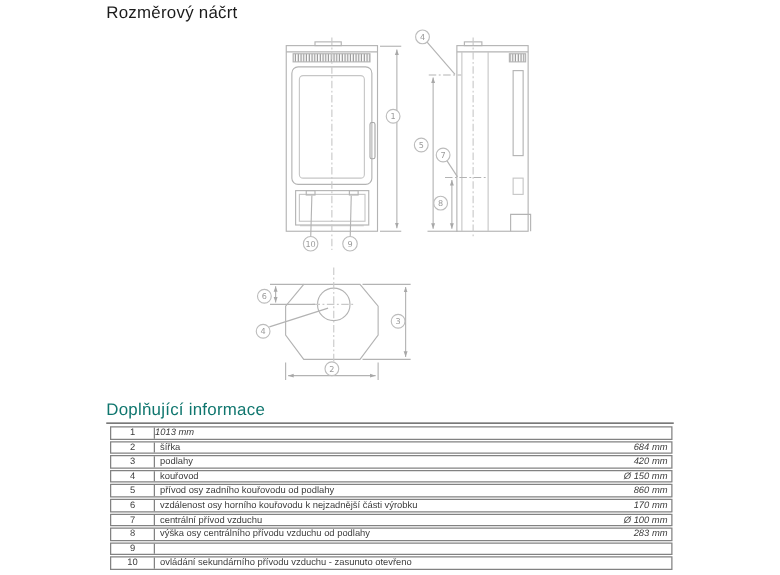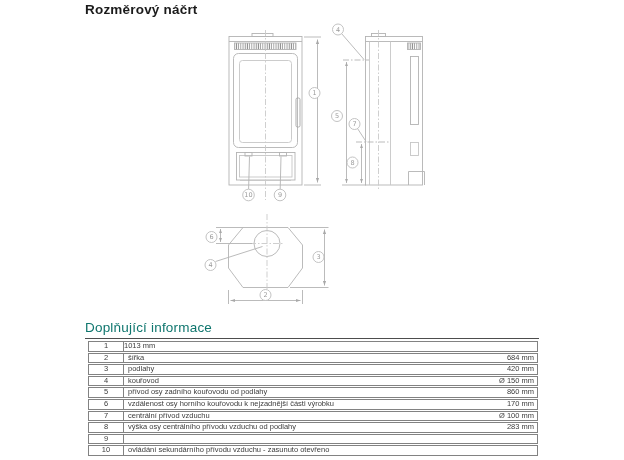--- a/index.html
+++ b/index.html
@@ -1,34 +1,34 @@
 <!DOCTYPE html>
 <html><head>
 <meta charset="utf-8">
 <style>
   html,body { margin:0; padding:0; background:#ffffff; }
   body { width:624px; height:460px; font-family:"Liberation Sans", sans-serif; }
   .page { position:relative; width:624px; height:460px; background:#fff; overflow:hidden; }
 
   .title { position:absolute; left:85px; top:2px; margin:0; font-size:13.5px;
-           font-weight:bold; color:#1b1b1b; letter-spacing:0.2px; }
+           font-weight:normal; color:#1b1b1b; letter-spacing:0.2px; }
   .info-heading { position:absolute; left:85px; top:320px; margin:0; font-size:13.5px;
            font-weight:normal; color:#0f766e; letter-spacing:0.2px; }
   .heading-rule { position:absolute; left:85px; top:338px; width:454px; height:0;
            border-top:1px solid #4d4d4d; }
 
   .diagram { position:absolute; left:0; top:0; width:624px; height:320px; }
 
   .info-table { position:absolute; left:88px; top:341px; width:450px; }
   .trow { display:flex; box-sizing:border-box; height:10.6px; margin-bottom:1px;
           border:1px solid #828282; background:#fff;
           font-size:7.5px; line-height:8.6px; color:#3c3c3c; }
   .tnum   { width:34px; border-right:1px solid #828282; text-align:center; }
   .tlabel { flex:1; padding-left:4px; white-space:nowrap; overflow:hidden; }
-  .tvalue { padding-right:3px; text-align:center; white-space:nowrap; }
+  .tvalue { padding-right:3px; text-align:center; white-space:nowrap;font-style:italic; }
 
   svg line, svg rect, svg path, svg polygon, svg circle { vector-effect:none; }
   .callout text { font-family:"DejaVu Sans", sans-serif; font-size:6.5px; fill:#9b9b9b; text-anchor:middle; }
 </style>
 </head>
 <body>
 
 <div class="page">
 
   <h1 class="title">Rozměrový náčrt</h1>

